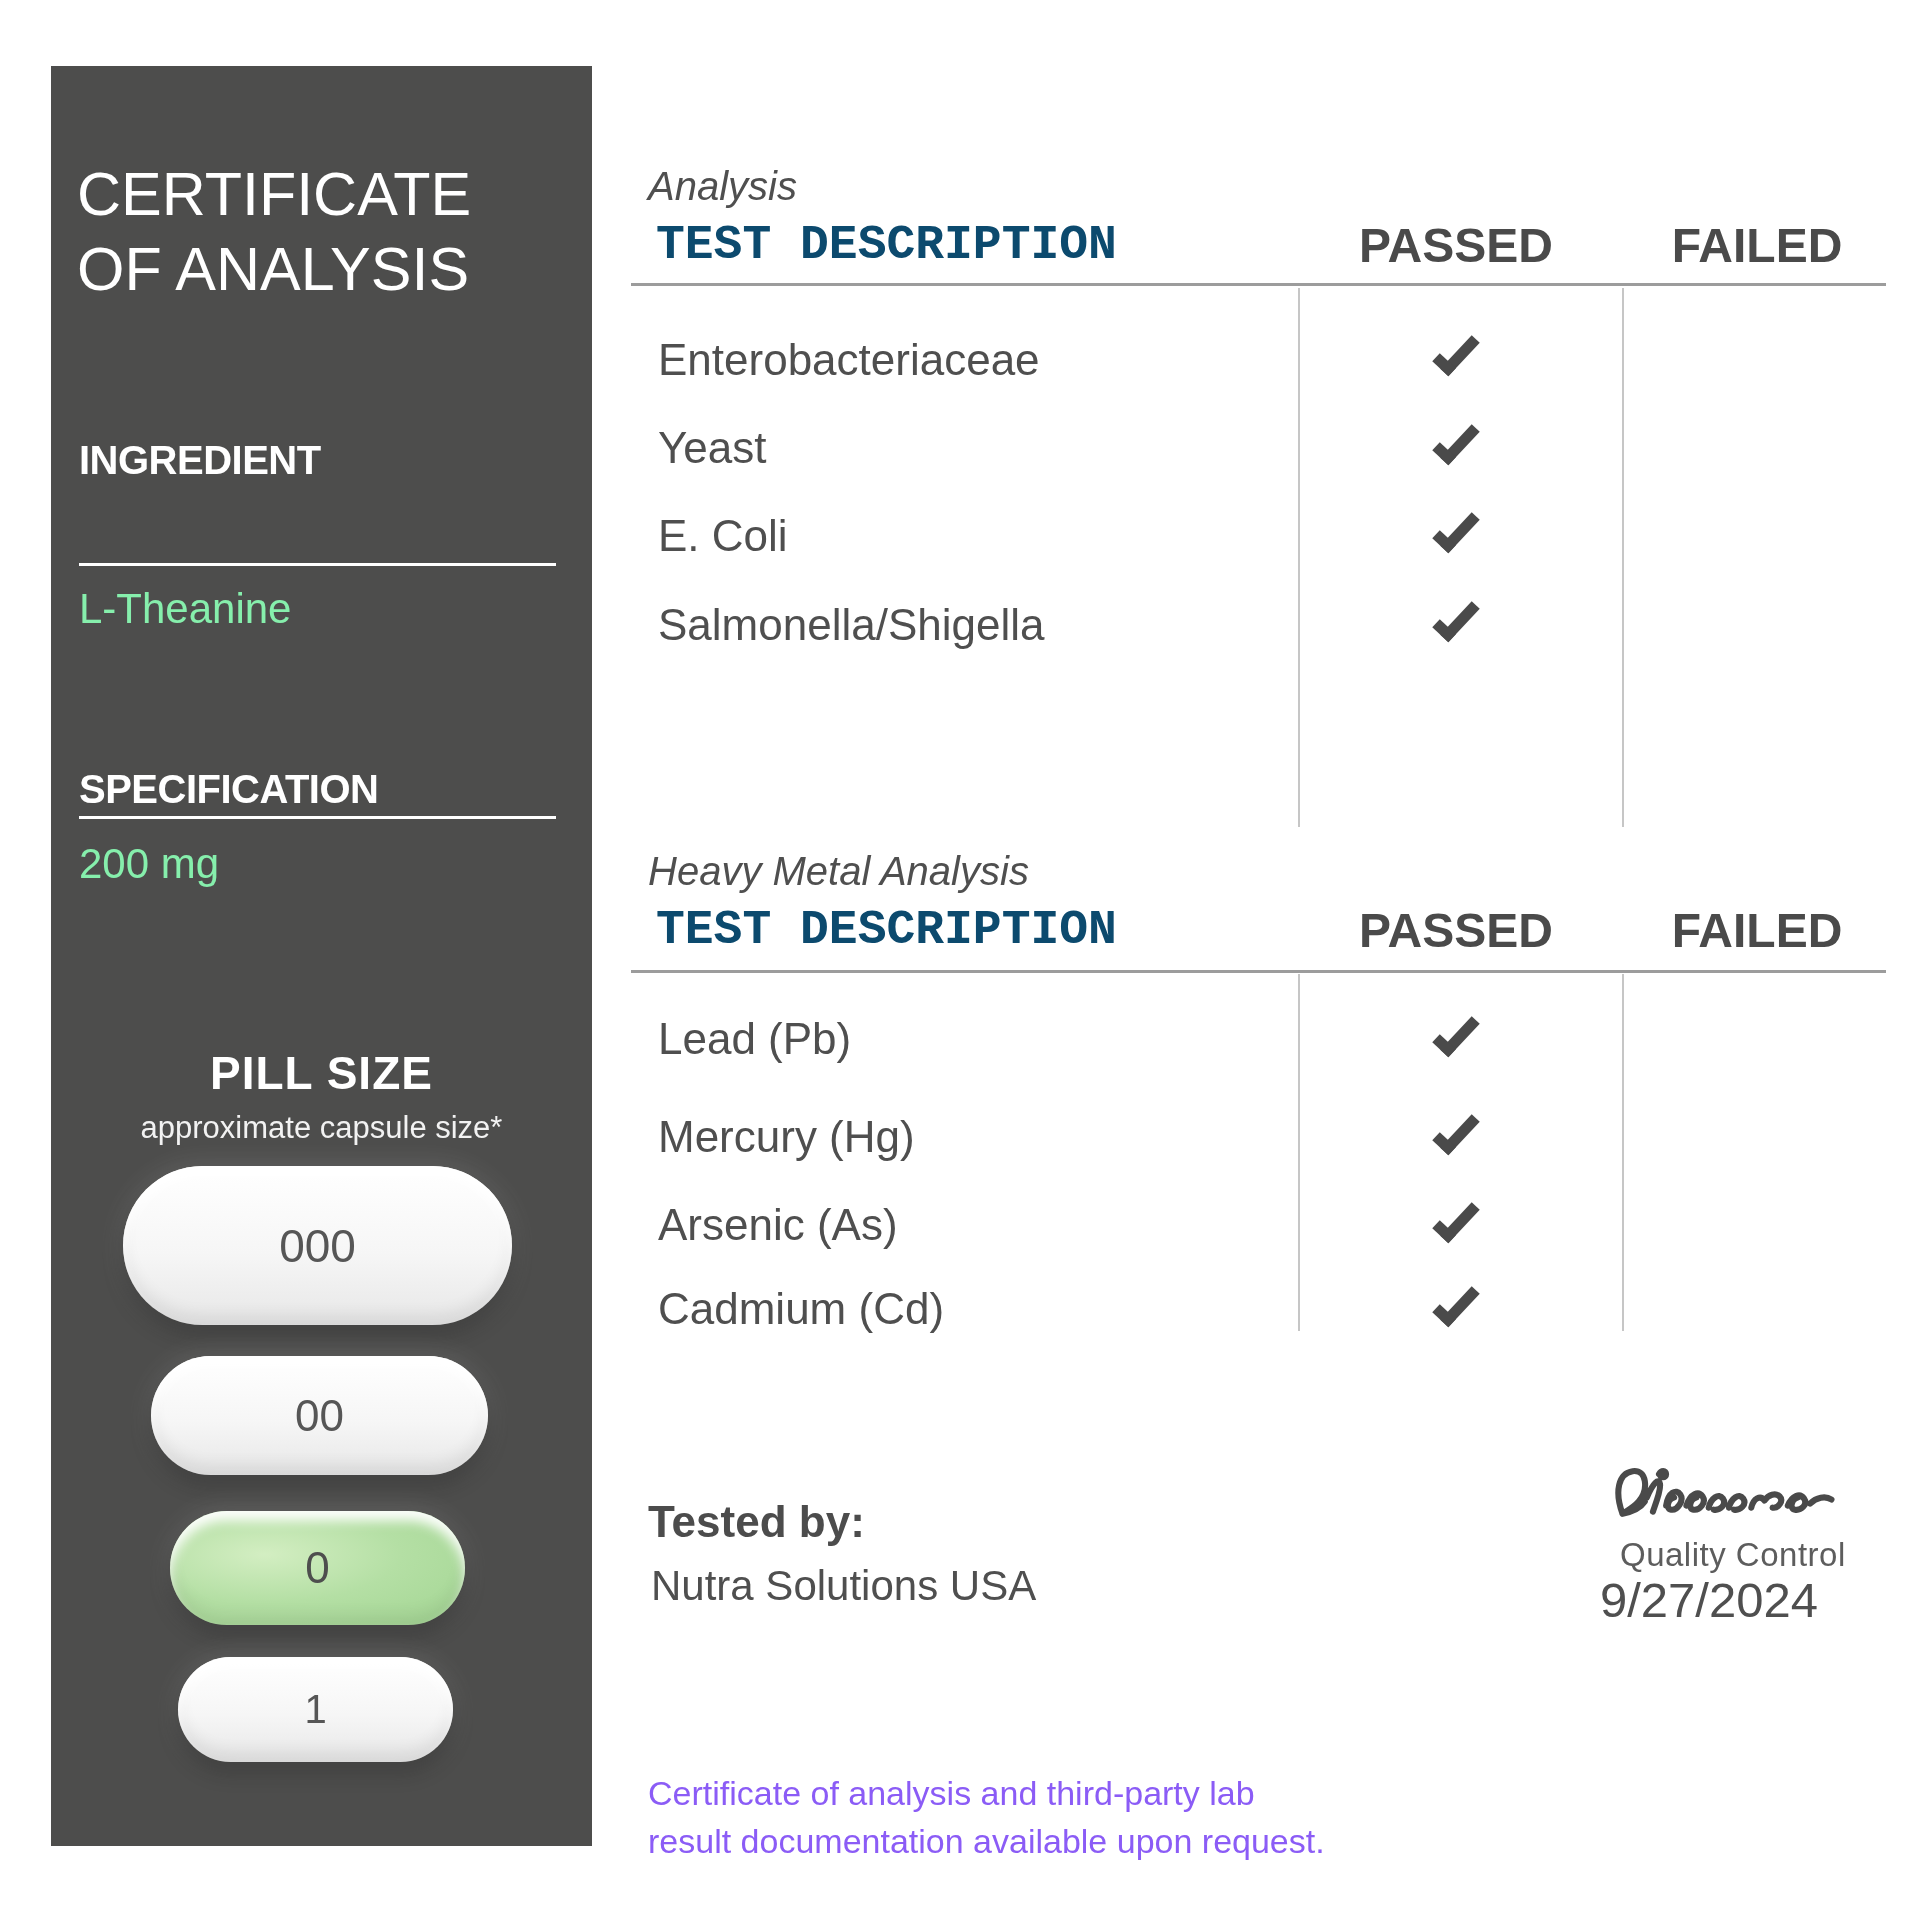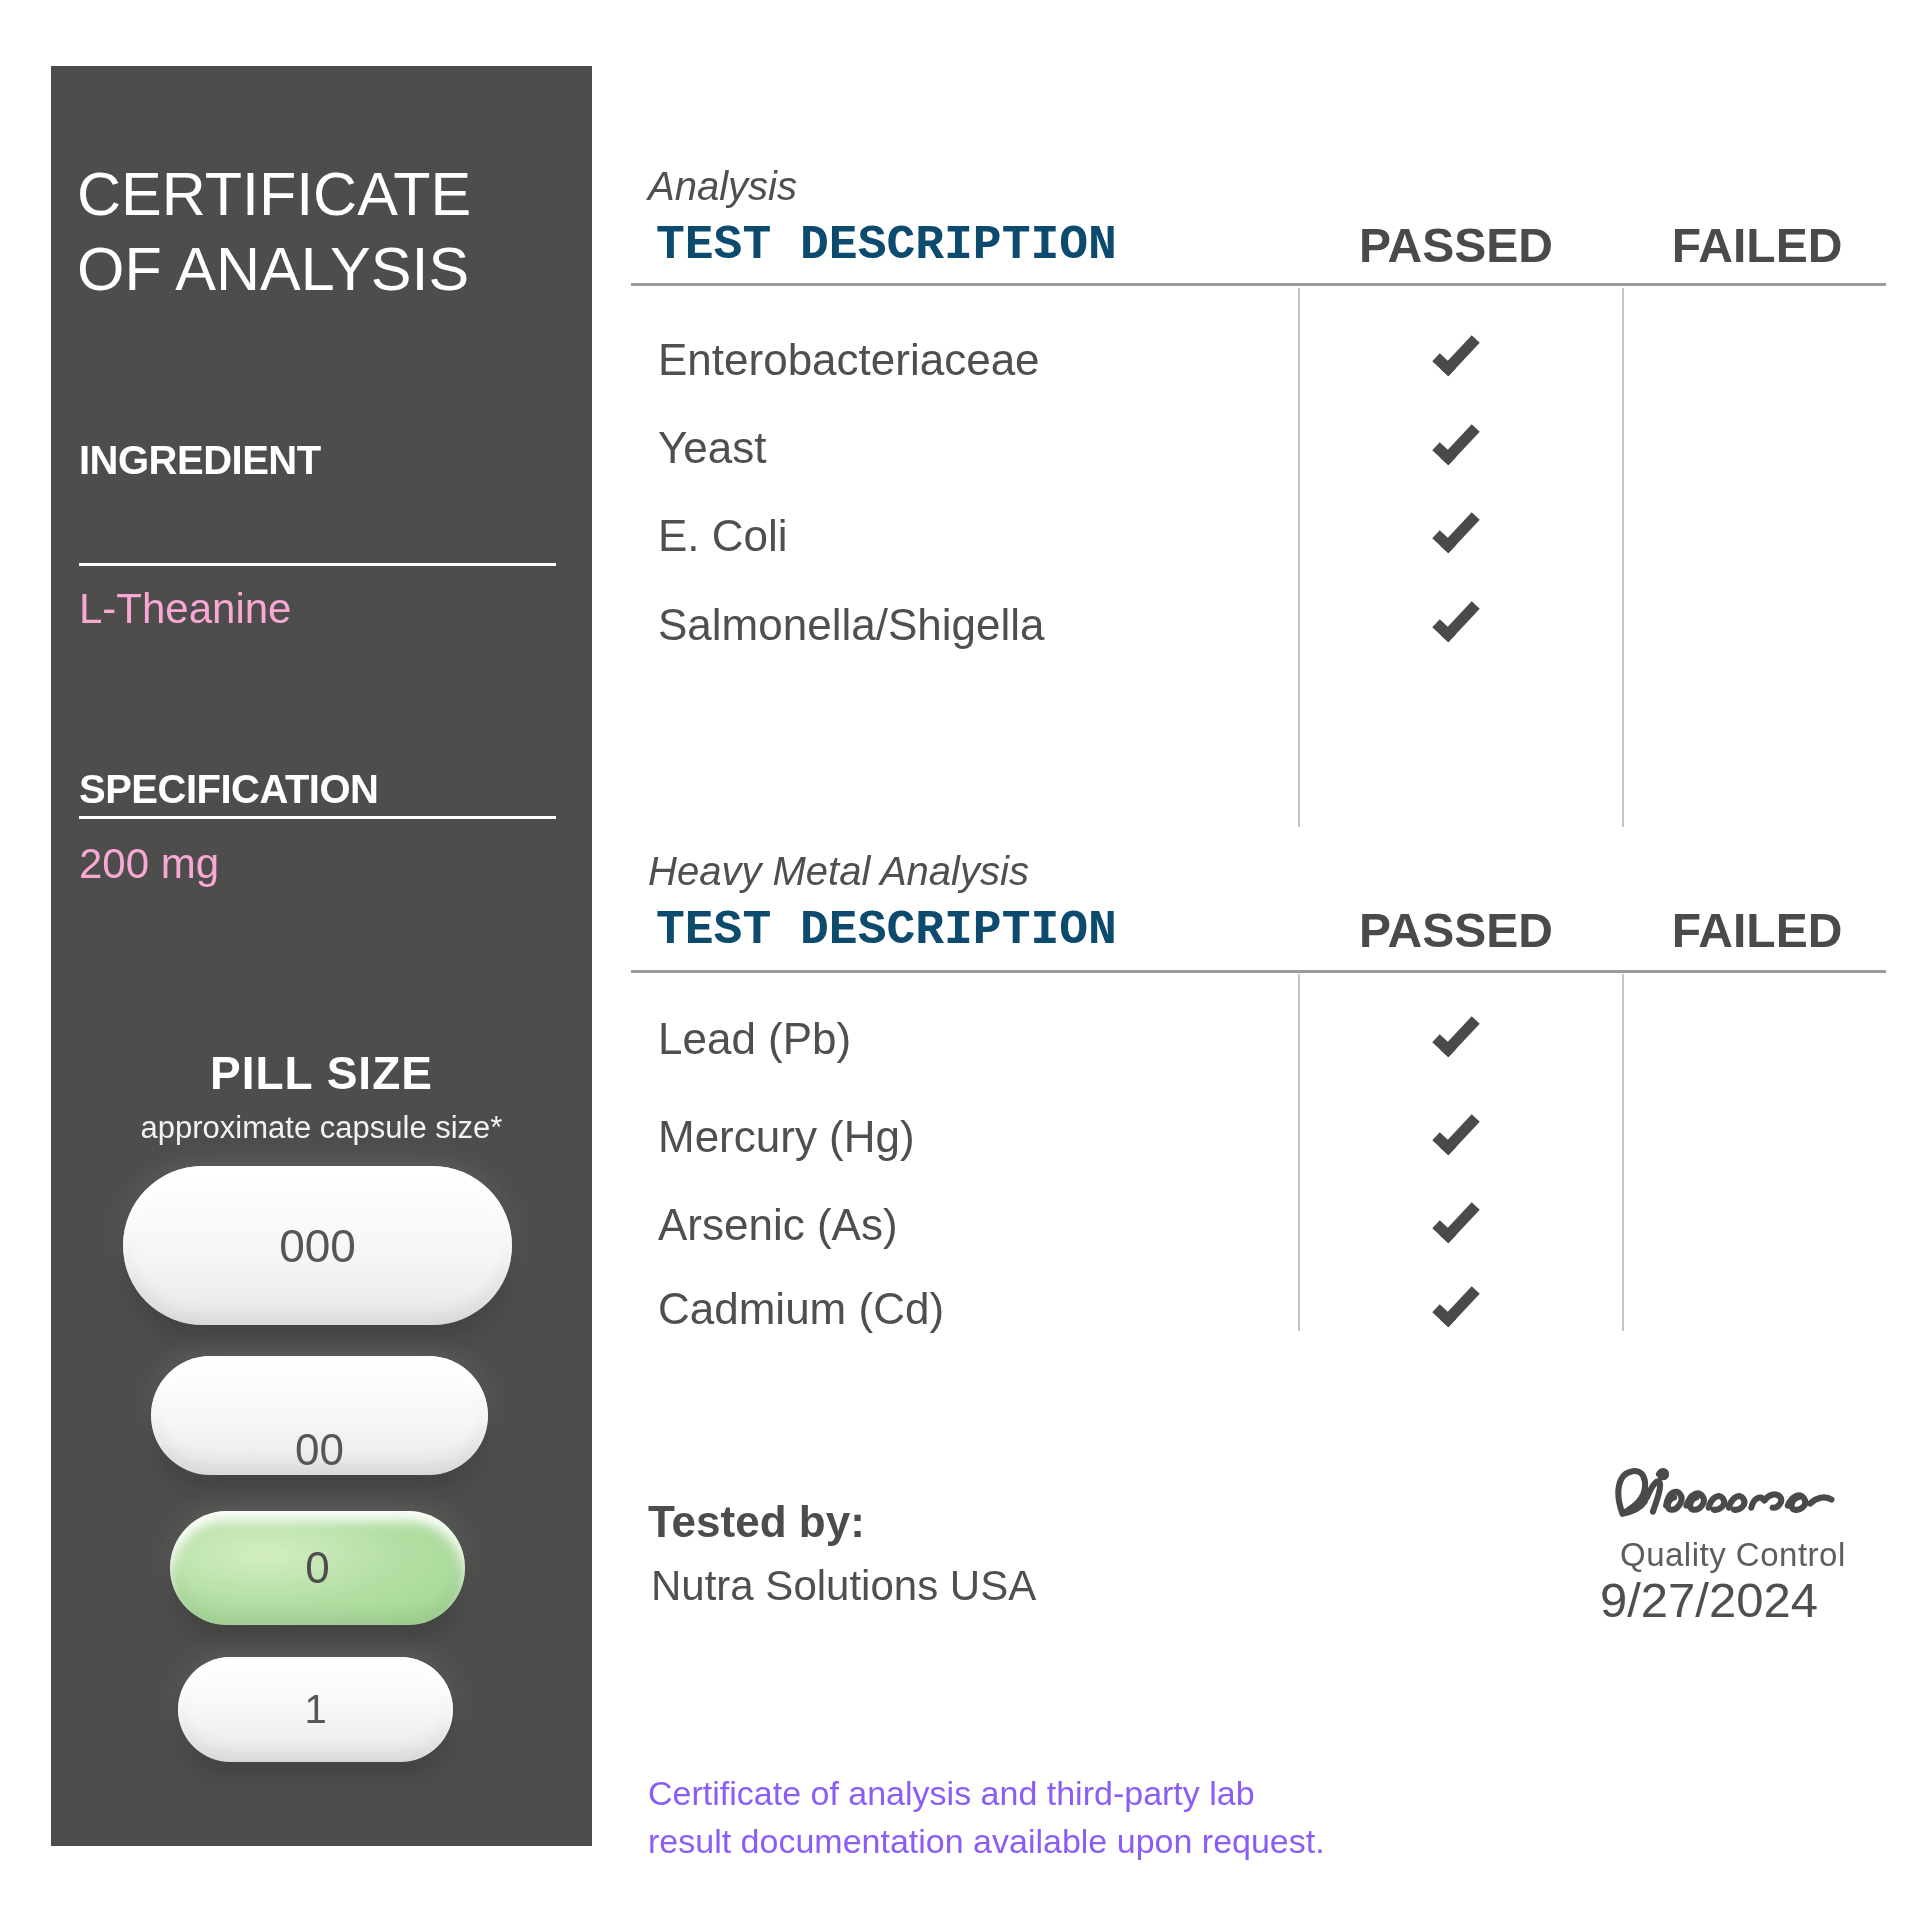--- a/index.html
+++ b/index.html
@@ -7,34 +7,34 @@
   body { font-family:"Liberation Sans", sans-serif; }
   #page { position:relative; width:1927px; height:1926px; background:#ffffff; overflow:hidden; }
 
   
   .sidebar { position:absolute; left:51px; top:52px; width:541px; height:1780px; background:#4d4d4c;margin-top:14px; }
   .sb-title { position:absolute; left:26px; top:91px; width:495px; color:#ffffff;
               font-size:61px; line-height:75px; font-weight:400; letter-spacing:0px; }
   .sb-h { position:absolute; left:28px; color:#ffffff; font-size:40px; font-weight:700;
           line-height:57px; letter-spacing:-0.5px; }
   .sb-rule { position:absolute; left:28px; width:477px; height:3px; background:#ffffff; }
-  .sb-val { position:absolute; left:28px; color:#f9a8d4; font-size:42px; font-weight:400; }
+  .sb-val { position:absolute; left:28px; color:#86efac; font-size:42px; font-weight:400; }
   .pill-title { position:absolute; left:0; top:980px; width:100%; text-align:center;
                 color:#ffffff; font-size:46px; font-weight:700; letter-spacing:1px; }
   .pill-sub { position:absolute; left:0; top:1044px; width:100%; text-align:center;
               color:#f2f2f2; font-size:31px; font-weight:400; }
   .pill { position:absolute; border-radius:989px; display:flex; align-items:center; justify-content:center;
           background:linear-gradient(180deg,#ffffff 0%,#f6f6f6 55%,#e7e7e7 100%);
           color:#565656;
           box-shadow:0 10px 20px rgba(0,0,0,0.30), 0 0 26px rgba(255,255,255,0.17),
                      inset 0 10px 12px rgba(255,255,255,0.95), inset 0 -10px 16px rgba(0,0,0,0.07); }
   .pill.green { background:radial-gradient(ellipse at 32% 38%, #d3eec2 0%, #b4dfa4 48%, #a2d592 100%);
                 color:#4e4e4e; }
   .pill-000 { left:72px;  top:1100px; width:389px; height:159px; font-size:46px; }
-  .pill-00  { left:100px; top:1290px; width:337px; height:119px; font-size:44px;align-items:flex-end; }
+  .pill-00  { left:100px; top:1290px; width:337px; height:119px; font-size:44px; }
   .pill-0   { left:119px; top:1445px; width:295px; height:114px; font-size:44px; }
   .pill-1   { left:127px; top:1591px; width:275px; height:105px; font-size:40px; }
 
   
   .sec-italic { position:absolute; font-size:40px; font-style:italic; color:#4f4f4f; }
   .th-left { position:absolute; left:656px; font-size:48px; font-weight:700; color:#0c4a6e; letter-spacing:0px;font-family:Liberation Mono, monospace; }
   .th-center { position:absolute; transform:translateX(-50%); font-size:48px; font-weight:700; color:#4a4a4a; }
   .hrule { position:absolute; left:631px; width:1255px; height:3px; background:#9c9c9c; }
   .vline { position:absolute; width:2px; background:#c6c6c6; }
   .trow { position:absolute; left:658px; font-size:44px; color:#4f4f4f; }

